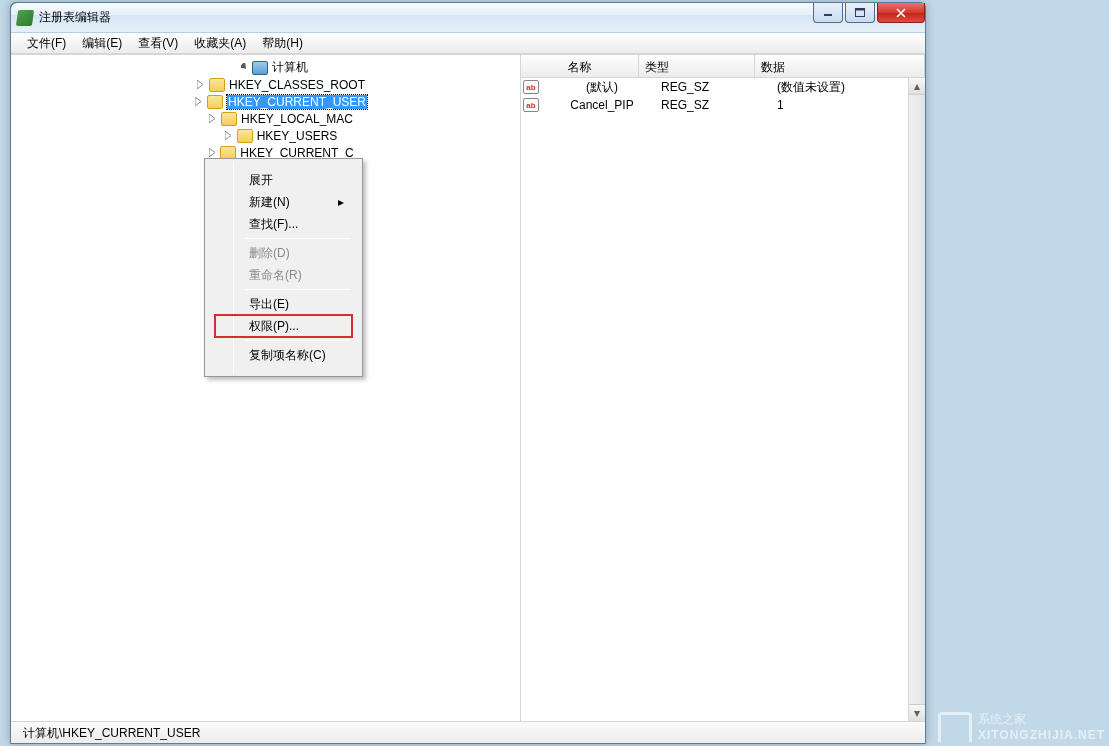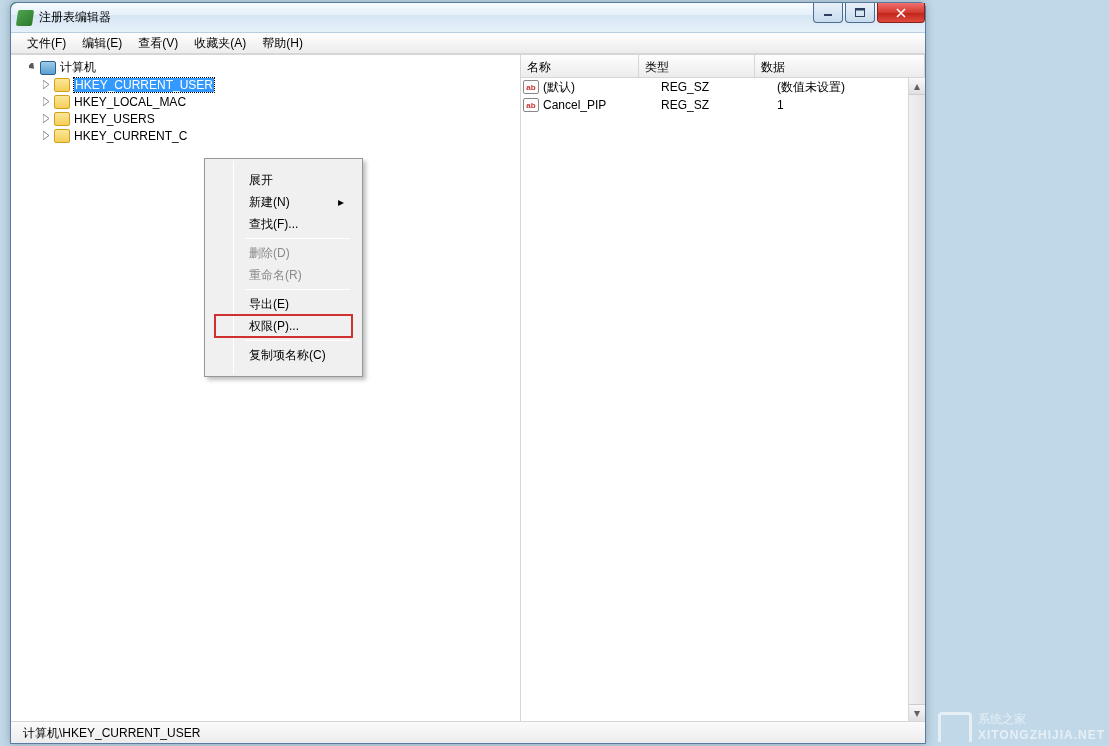--- a/index.html
+++ b/index.html
@@ -91,20 +91,21 @@
 }
 .tree {
   padding: 4px 0 0 2px;
 }
 .tree-row {
   display: flex;
   align-items: center;
   height: 17px;
   padding-left: 0;
   white-space: nowrap;
+  justify-content: center;
 }
 .tri {
   width: 12px; height: 12px;
   margin-right: 1px;
   display: inline-flex; align-items:center; justify-content:center;
 }
 .tri svg { display:block; }
 .folder-icon, .pc-icon {
   width: 16px; height: 14px;
   margin-right: 4px;
@@ -158,21 +159,21 @@
   width: 16px; height: 14px;
   margin-right: 4px;
   border: 1px solid #888;
   background: #fff;
   border-radius: 2px;
   display: inline-flex; align-items:center; justify-content:center;
   font-size: 8px; font-weight: bold; text-align: center;
 }
 .val-icon.ab { color: #d03030; }
 .val-icon.dw { color: #2050c0; font-size:7px; }
-.col-name { width: 118px; }
+.col-name { width: 118px; text-align: center; }
 .col-type { width: 116px; }
 .col-data { flex: 1; }
 
 
 .scrollbar-v {
   position: absolute; right: 0; top: 23px; bottom: 0;
   width: 17px;
   background: linear-gradient(to right,#f0f0f0,#e4e4e4);
   border-left: 1px solid #d6d6d6;
 }
@@ -298,20 +299,29 @@
         <div class="tree-row indent-1">
           <span class="tri">
               <svg width="9" height="9">
                 <path d="M0 0 L6 4.5 L0 9 Z" fill="#595959" transform="rotate(45 4 4)"></path>
               </svg>
             </span>
           <span class="pc-icon"></span>
           <span class="tree-label">计算机</span>
         </div>
 
+        <div class="tree-row indent-2">
+          <span class="tri">
+              <svg width="9" height="9">
+                <path d="M0 0 L6 4.5 L0 9 Z" fill="#fff" stroke="#888"></path>
+              </svg>
+            </span>
+          <span class="folder-icon"></span>
+          <span class="tree-label">HKEY_CLASSES_ROOT</span>
+        </div>
 
         <div class="tree-row indent-2 selected">
           <span class="tri">
               <svg width="9" height="9">
                 <path d="M0 0 L6 4.5 L0 9 Z" fill="#fff" stroke="#888"></path>
               </svg>
             </span>
           <span class="folder-icon"></span>
           <span class="tree-label">HKEY_CURRENT_USER</span>
         </div>

